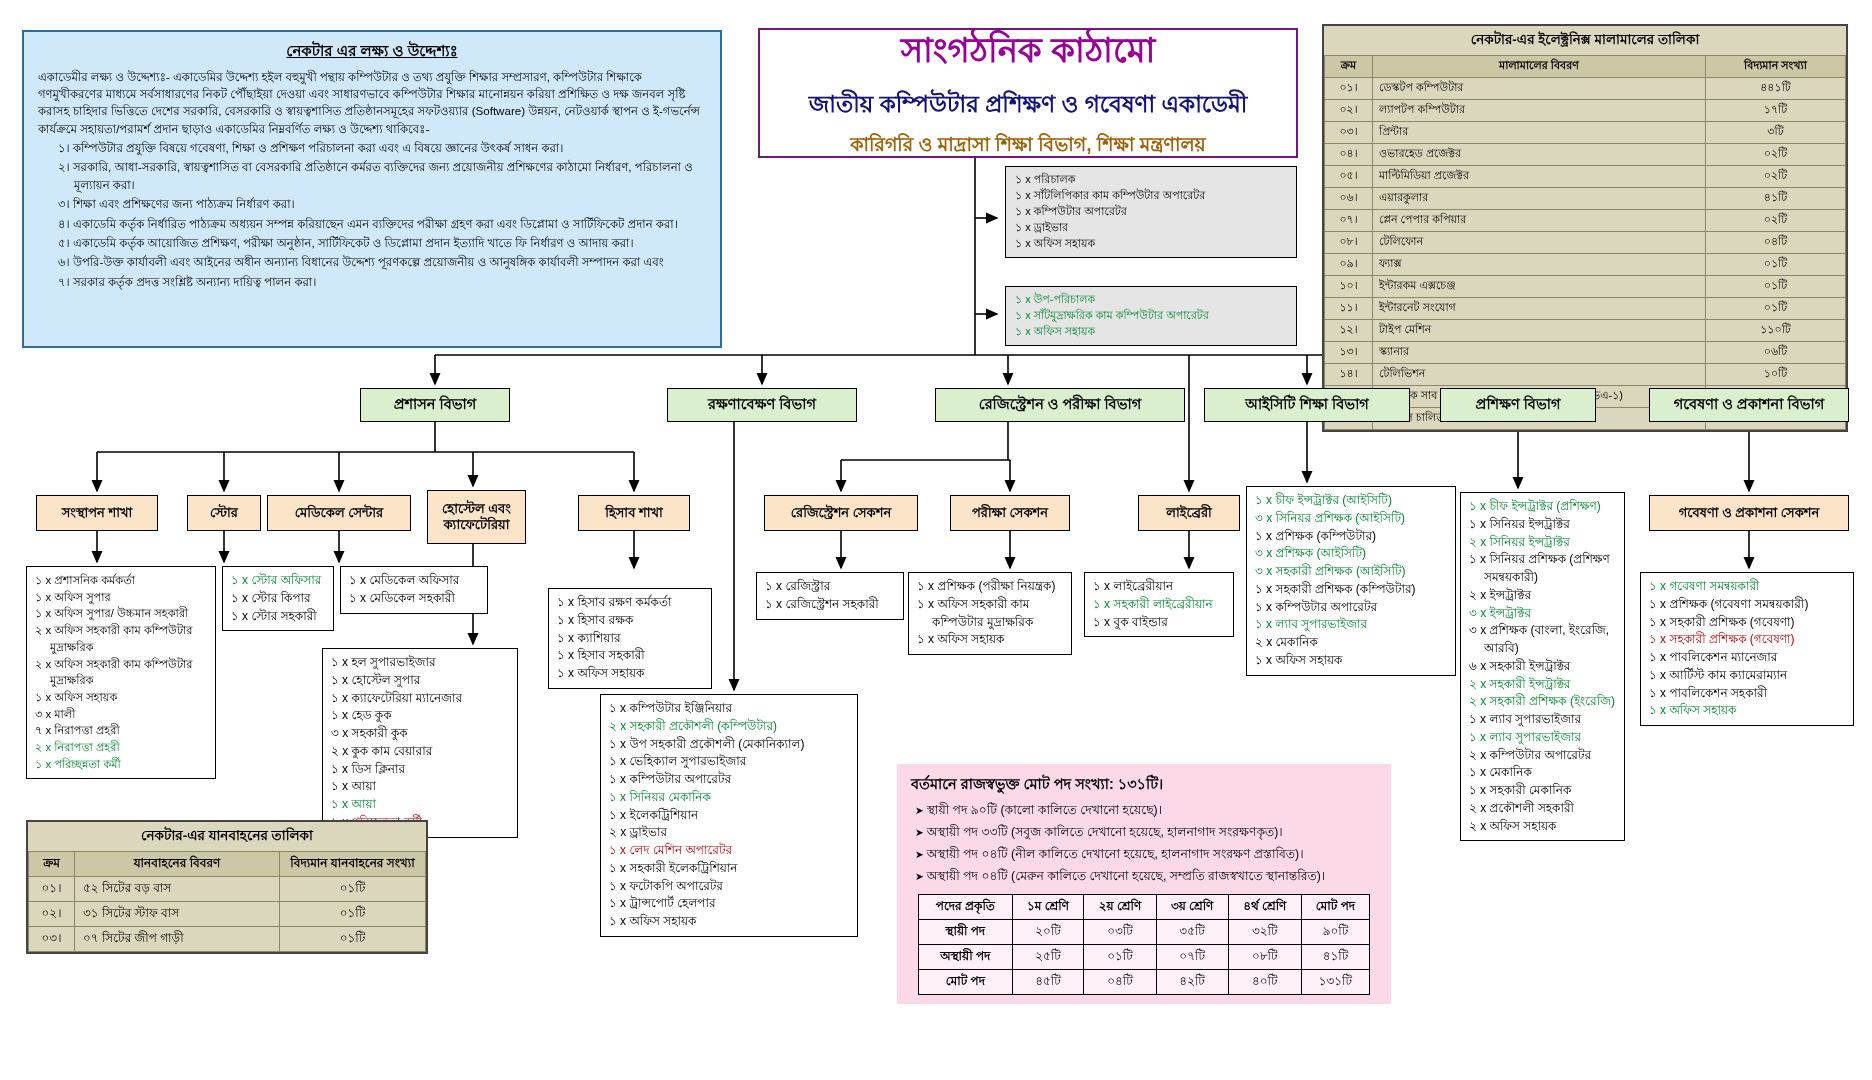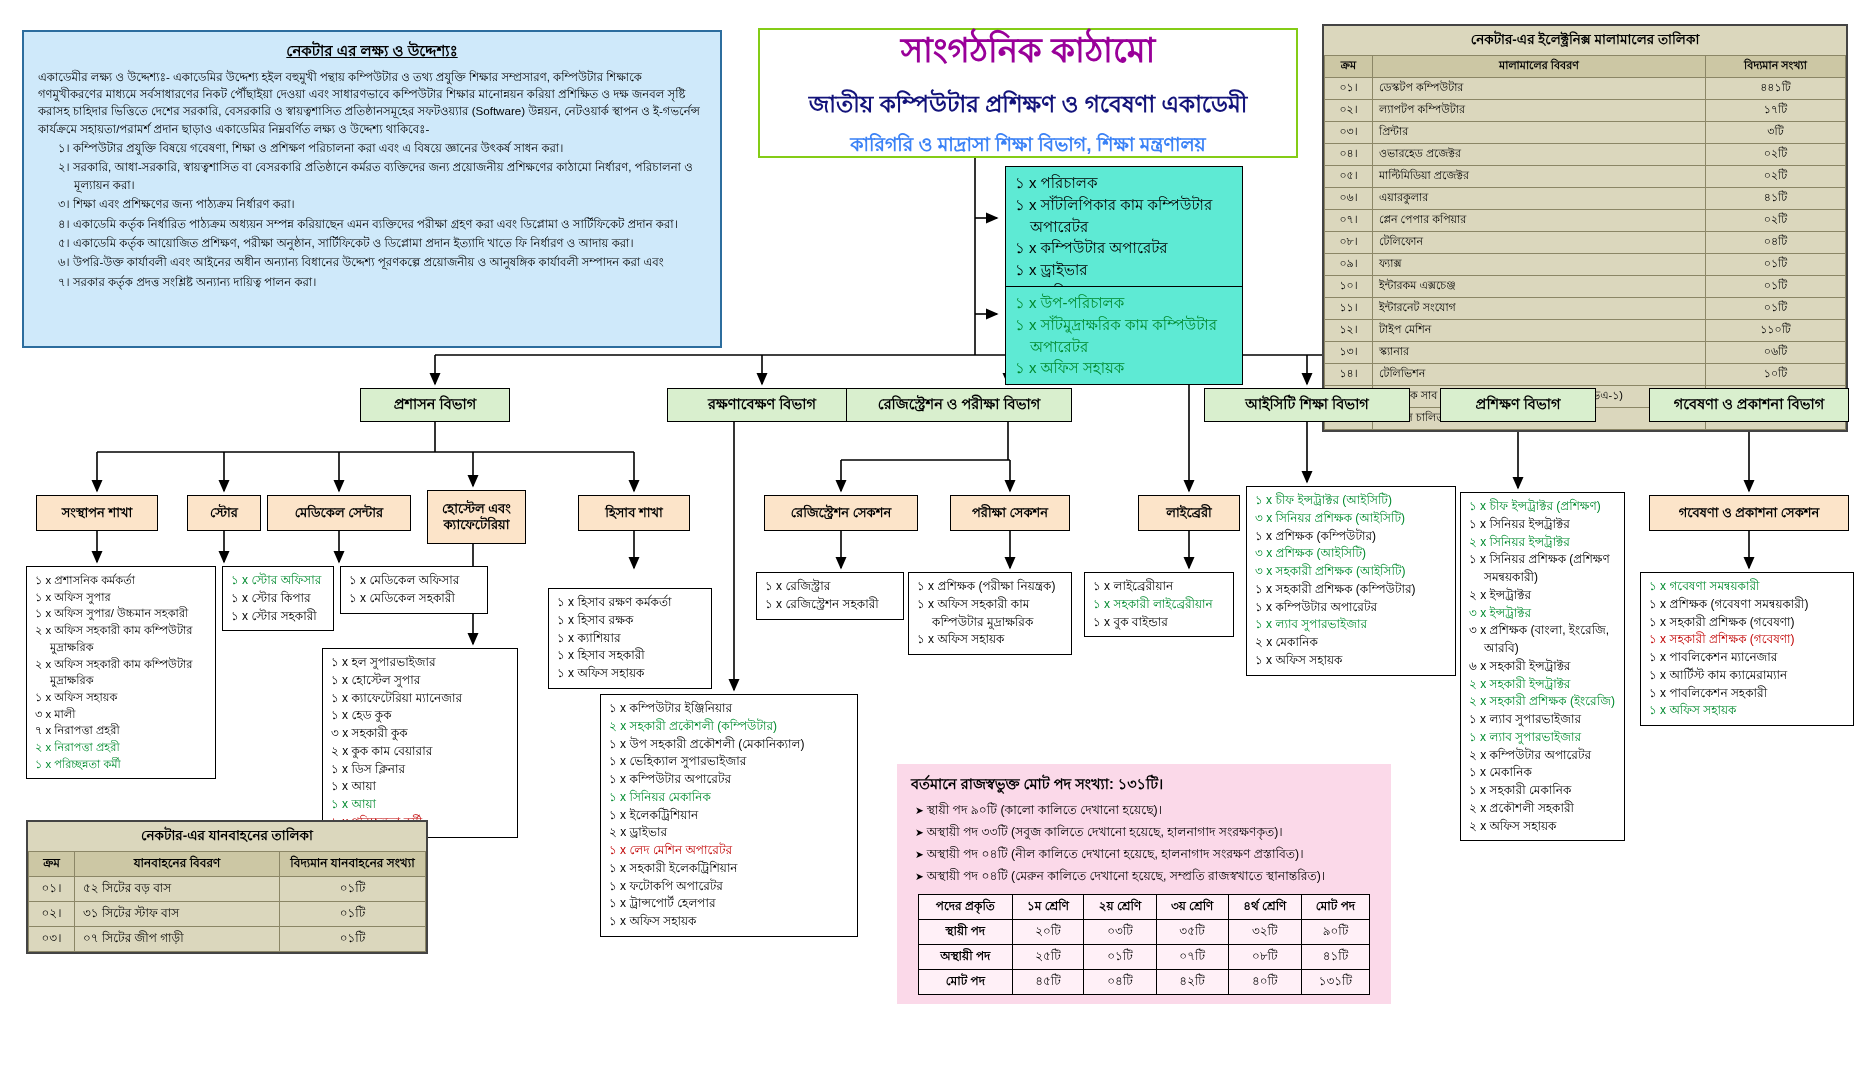--- a/index.html
+++ b/index.html
@@ -9,51 +9,51 @@
   svg.connectors{position:absolute;left:0;top:0;z-index:1;}
   .box{position:absolute;z-index:2;}
 
   
   .goals{left:22px;top:30px;width:700px;height:318px;background:#cfe9fa;border:2px solid #2c6d9e;
          padding:8px 14px;font-size:11.6px;line-height:1.5;}
   .goals .hd{font-size:15px;font-weight:bold;text-align:center;text-decoration:underline;margin-bottom:5px;}
   .goal-item{margin-top:2px;padding-left:16px;text-indent:-16px;margin-left:20px;}
 
   
-  .title-box{left:758px;top:28px;width:540px;height:130px;background:#fff;border:2px solid #84cc16;
+  .title-box{left:758px;top:28px;width:540px;height:130px;background:#fff;border:2px solid #701a75;
              display:flex;flex-direction:column;align-items:center;justify-content:center;gap:5px;text-align:center;}
   .main-title{font-size:34px;font-weight:bold;color:#990099;}
   .sub1{font-size:23px;font-weight:bold;color:#13137a;}
-  .sub2{font-size:19px;font-weight:bold;color:#3b82f6;text-align:center;}
+  .sub2{font-size:19px;font-weight:bold;color:#a16207;text-align:center;}
 
   
   .ktable{background:#dbd7bd;border:2px solid #444;}
   .ktable .ttl{text-align:center;font-weight:bold;font-size:13.5px;padding:3px 2px;}
   .ktable table{border-collapse:collapse;width:100%;}
   .ktable th,.ktable td{border:1px solid #8b8666;padding:1px 6px;}
   .ktable th{background:#ccc7a4;font-weight:bold;}
   .etable{left:1322px;top:24px;width:526px;}
   .etable th,.etable td{font-size:11px;}
   .vtable{left:26px;top:820px;width:402px;}
   .vtable th,.vtable td{font-size:12px;padding:2px 8px;}
   .tc{text-align:center;}
   .etable .w-serial{width:48px;} .etable .w-qty{width:140px;}
   .vtable .w-serial{width:46px;} .vtable .w-qty{width:146px;}
 
   
-  .office{background:#5eead4;border:1.5px solid #000;padding:5px 9px;width:238px;font-size:15px;line-height:1.45;}
+  .office{background:#e5e5e5;border:1.5px solid #000;padding:5px 9px;width:292px;font-size:11px;line-height:1.45;}
   #office-director{left:1005px;top:166px;}
   #office-deputy{left:1005px;top:286px;}
 
   
   .division{top:388px;height:34px;background:#d9efce;border:1.5px solid #000;display:flex;align-items:center;
             justify-content:center;text-align:center;font-size:14.5px;font-weight:bold;}
   #div-admin{left:360px;width:150px;}
   #div-maint{left:667px;width:190px;}
-  #div-reg{left:846px;width:226px;}
+  #div-reg{left:935px;width:250px;}
   #div-ict{left:1204px;width:206px;}
   #div-train{left:1440px;width:156px;}
   #div-res{left:1649px;width:200px;}
 
   
   .branch{background:#fce4c9;border:1.5px solid #000;display:flex;align-items:center;justify-content:center;
           text-align:center;font-size:13px;font-weight:bold;line-height:1.25;padding:2px;}
   #br-est{left:36px;top:495px;width:122px;height:36px;}
   #br-store{left:187px;top:495px;width:74px;height:36px;}
   #br-med{left:267px;top:495px;width:144px;height:36px;}

